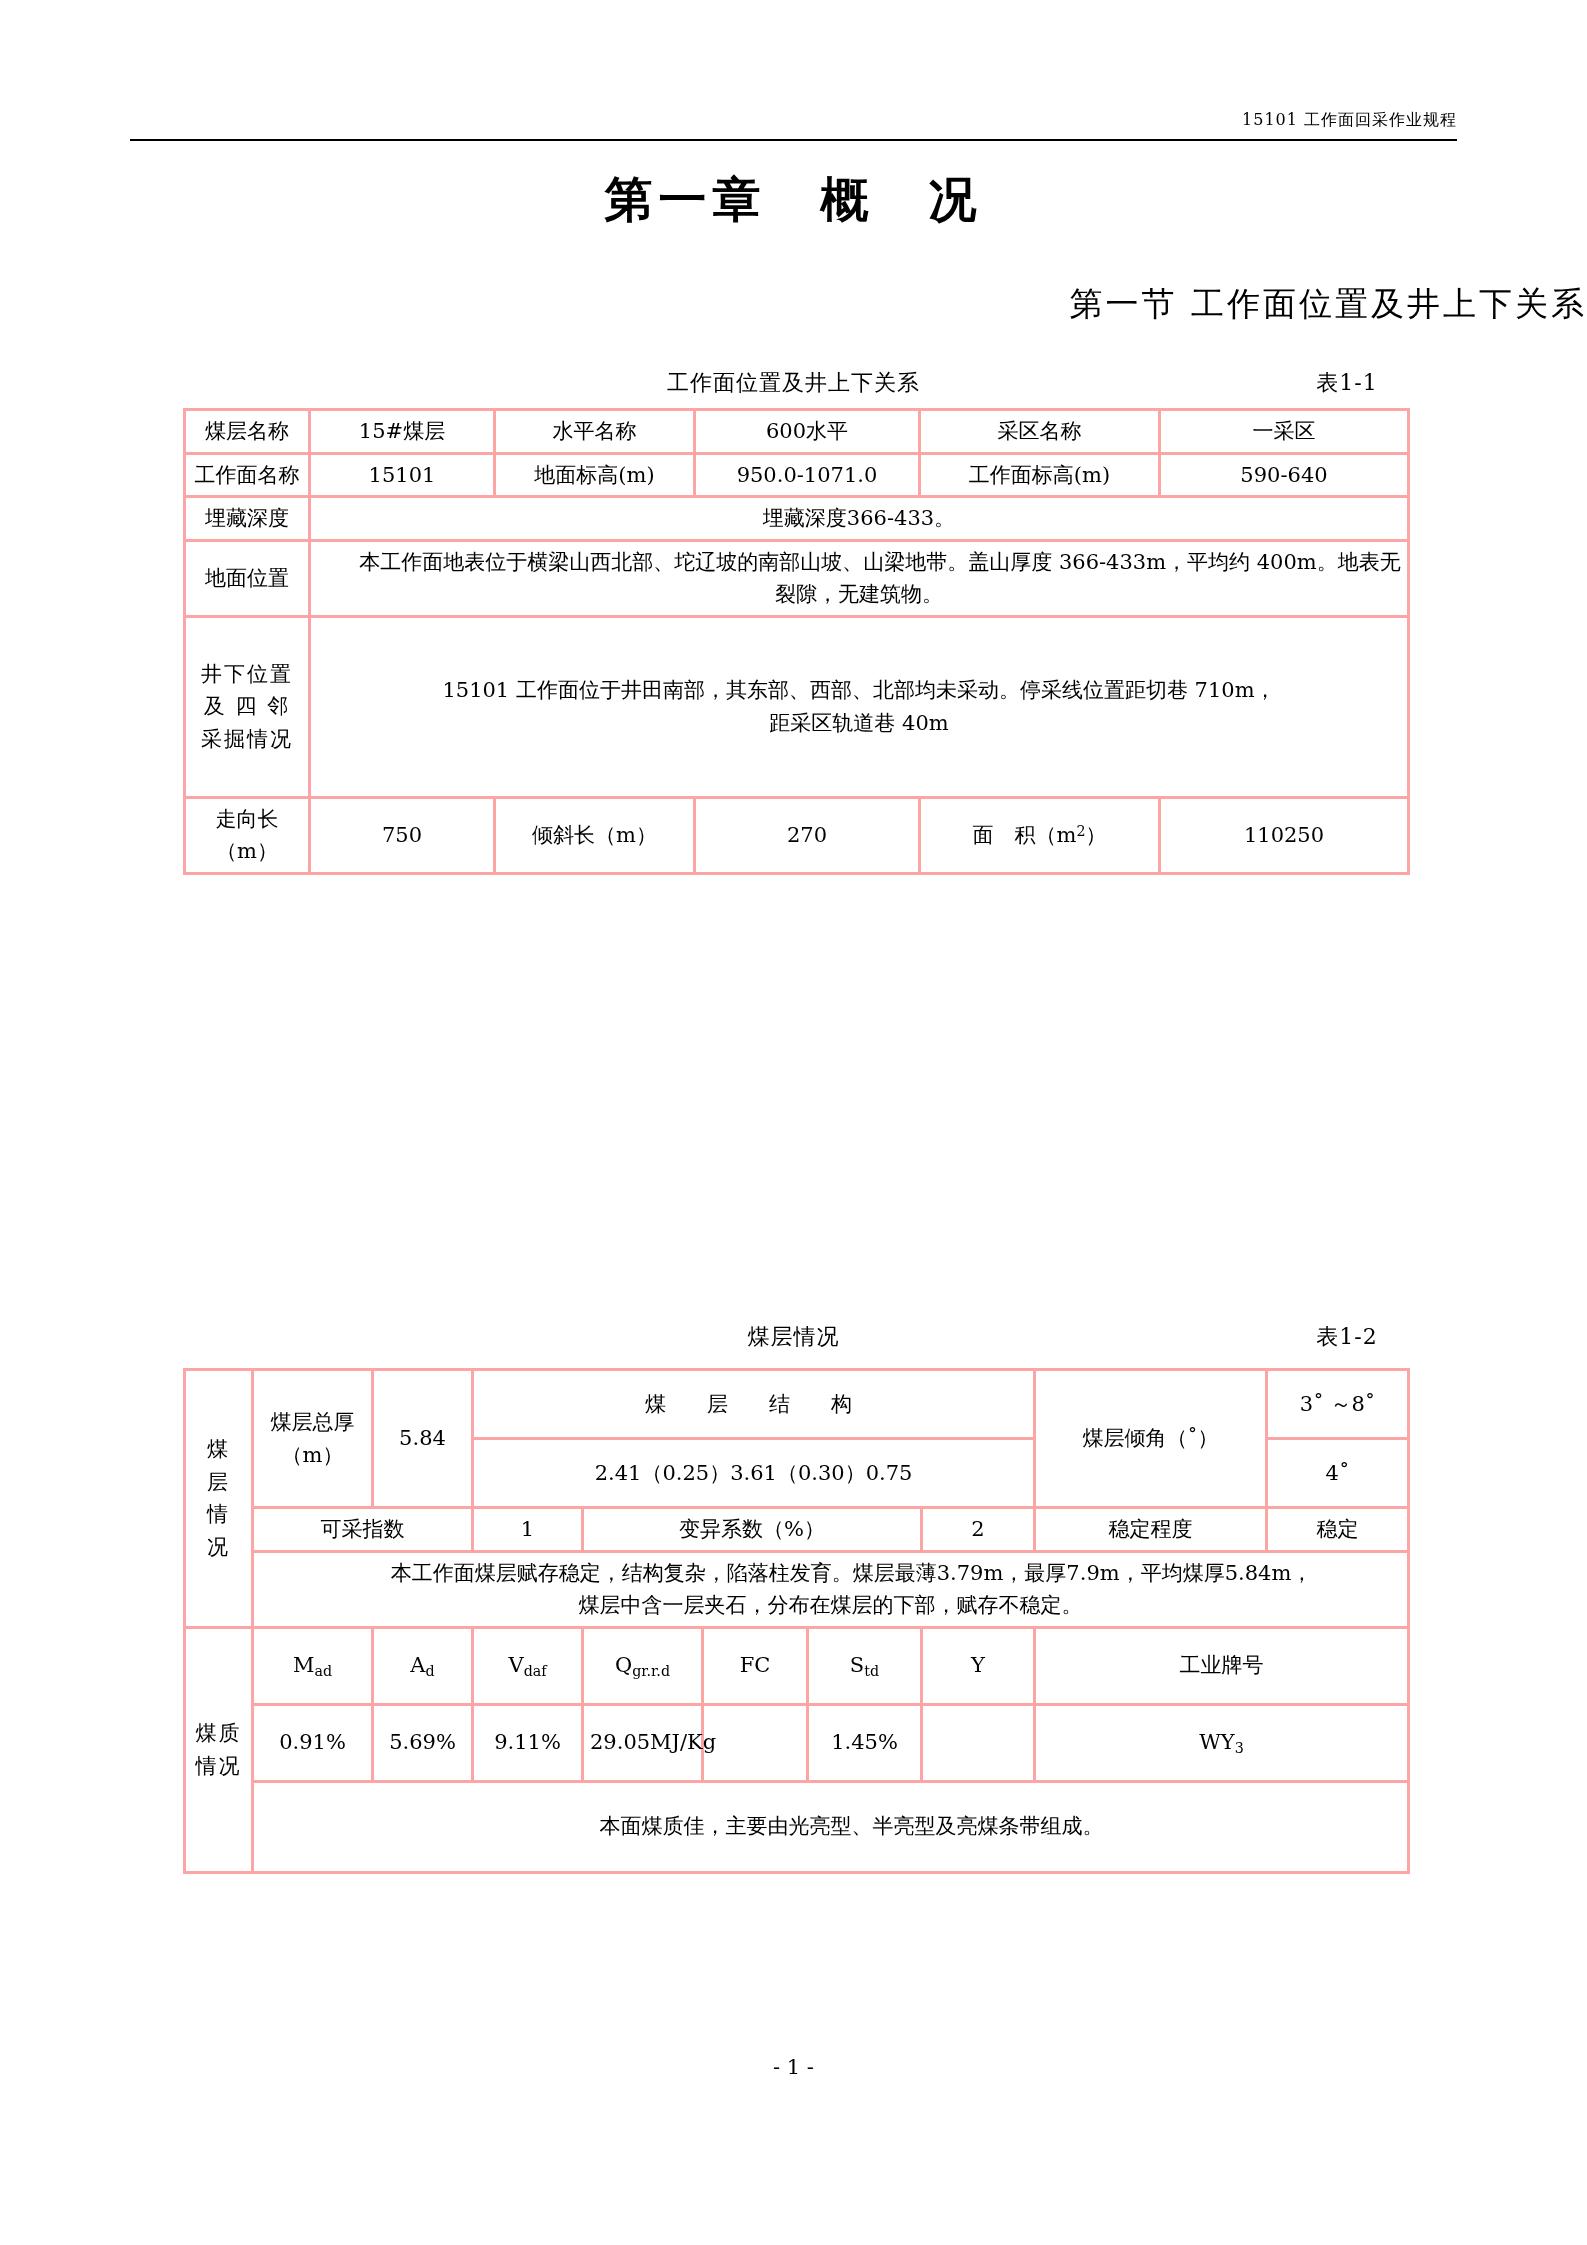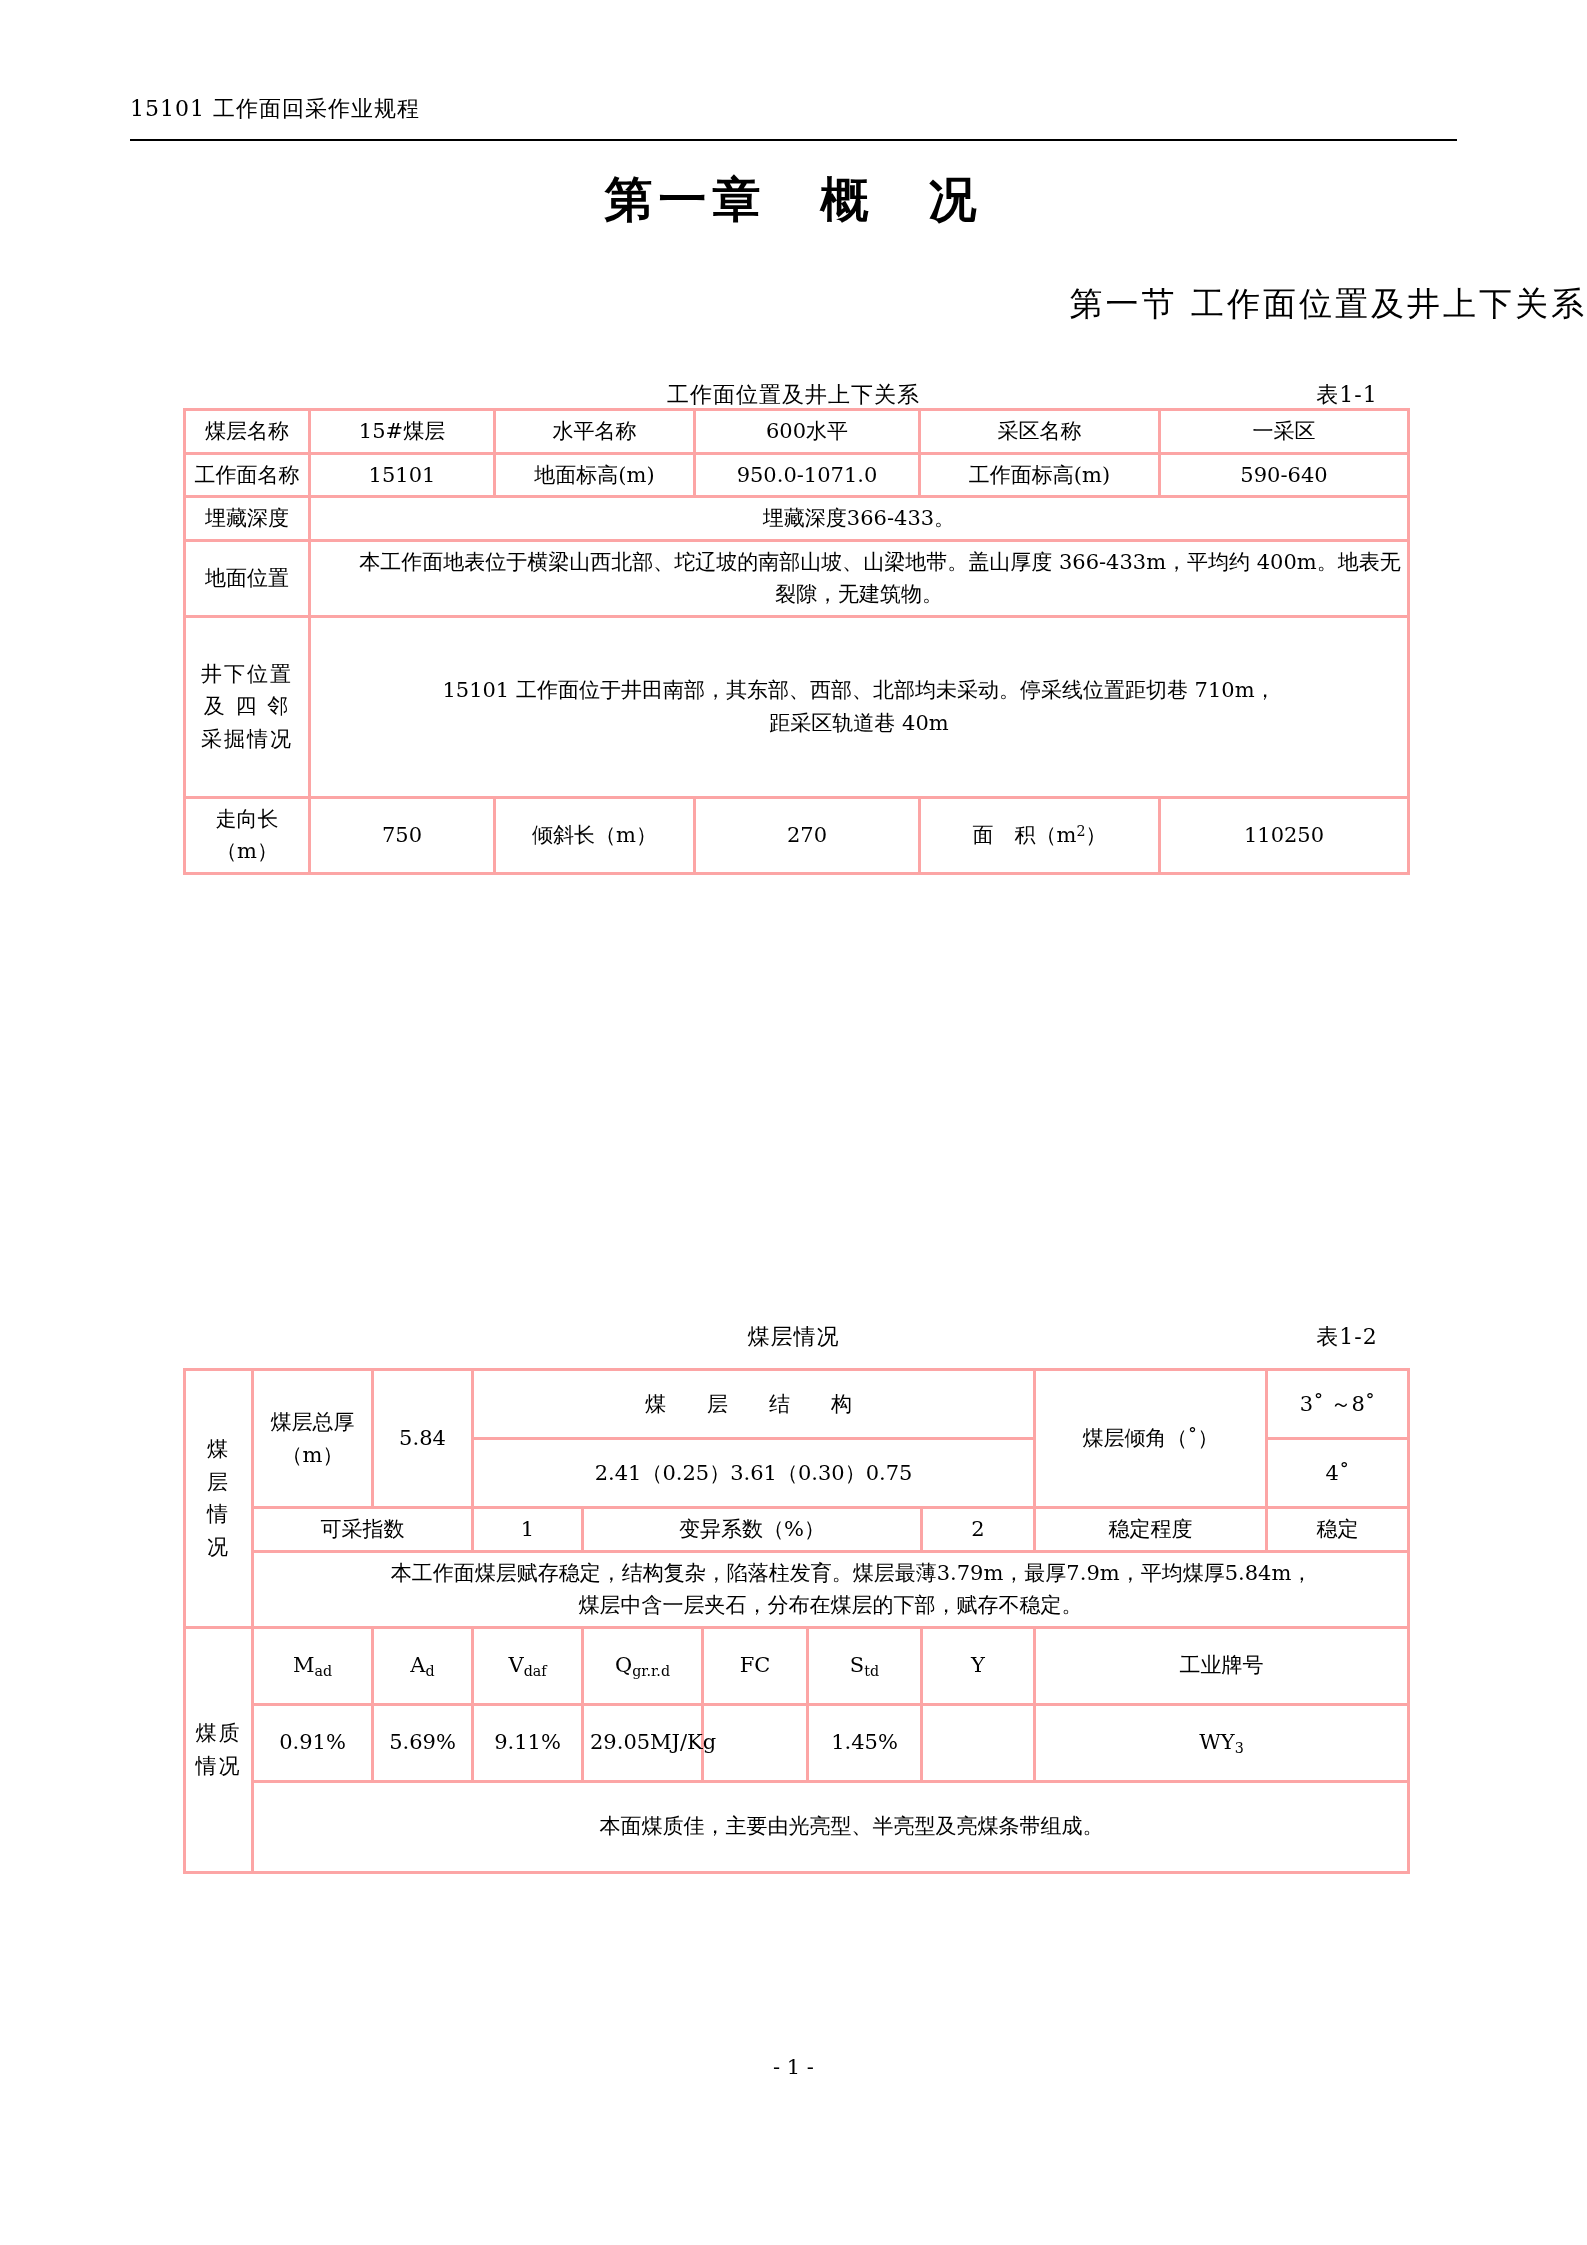--- a/index.html
+++ b/index.html
@@ -17,25 +17,25 @@
     position: relative;
     background: #ffffff;
     box-sizing: border-box;
     margin: 0 auto;
     overflow: hidden;
   }
 
   
   .running-header {
     position: absolute;
-    top: 94px;
+    top: 110px;
     left: 130px;
     width: 1327px;
-    text-align: left;
-    font-size: 22px;
+    text-align: right;
+    font-size: 16px;
     letter-spacing: 1px;
     font-family: "DejaVu Serif", "Liberation Serif", serif;
   }
   .header-rule {
     position: absolute;
     top: 139px;
     left: 130px;
     width: 1327px;
     height: 2px;
     background: #000000;
@@ -78,21 +78,21 @@
     left: 0;
     width: 1587px;
     text-align: center;
   }
   .table-caption .cap-num {
     position: absolute;
     right: 165px;
     width: 150px;
     text-align: center;
   }
-  #caption-1 { top: 368px; margin-top: 12px; }
+  #caption-1 { top: 368px; }
   #caption-2 { top: 1322px; }
 
   
   table.doc-table {
     position: absolute;
     border-collapse: collapse;
     table-layout: fixed;
     font-size: 21px;
   }
   table.doc-table td {

